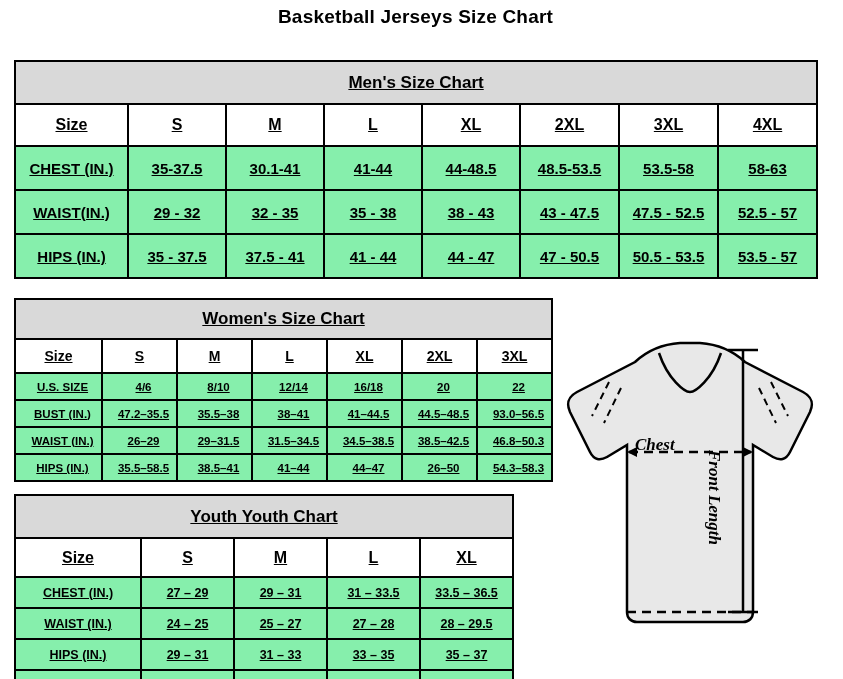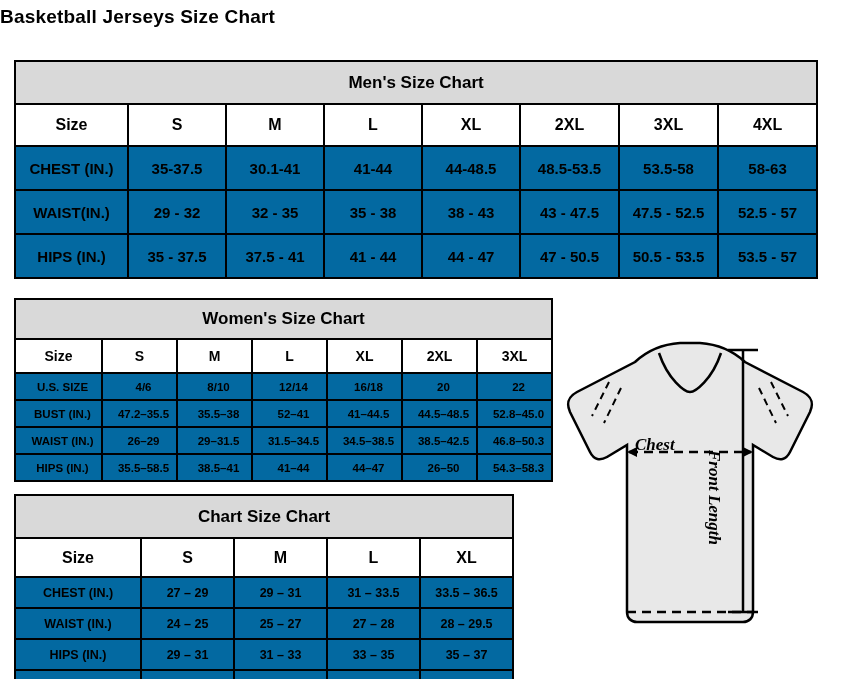--- a/index.html
+++ b/index.html
@@ -13,29 +13,31 @@
     position: relative;
     font-family: "Liberation Sans", sans-serif;
     color: #000000;
     overflow: hidden;
   }
   #page-title {
     position: absolute;
     top: 6px;
     left: 0;
     width: 831px;
+    text-align: center;
     font-size: 19px;
     font-weight: bold;
     letter-spacing: 0.2px;
   }
 
   table.chart {
     border-collapse: collapse;
     table-layout: fixed;
-    background: #0369a1;
+    background: #86efac;
+    text-decoration: underline;
   }
   table.chart td, table.chart th {
     border: 2px solid #000000;
     text-align: center;
     vertical-align: middle;
     font-weight: bold;
     padding: 0;
   }
   .caption-cell {
     background: #d9d9d9;
@@ -206,24 +208,24 @@
       <td>8/10</td>
       <td>12/14</td>
       <td>16/18</td>
       <td>20</td>
       <td>22</td>
     </tr>
     <tr class="body">
       <td class="rowlabel">BUST  (IN.)</td>
       <td>47.2–35.5</td>
       <td>35.5–38</td>
-      <td>52–41</td>
+      <td>38–41</td>
       <td>41–44.5</td>
       <td>44.5–48.5</td>
-      <td>52.8–45.0</td>
+      <td>93.0–56.5</td>
     </tr>
     <tr class="body">
       <td class="rowlabel">WAIST  (IN.)</td>
       <td>26–29</td>
       <td>29–31.5</td>
       <td>31.5–34.5</td>
       <td>34.5–38.5</td>
       <td>38.5–42.5</td>
       <td>46.8–50.3</td>
     </tr>
@@ -242,21 +244,21 @@
 <table class="chart" id="youth-chart">
   <colgroup>
     <col style="width:126px">
     <col style="width:93px">
     <col style="width:93px">
     <col style="width:93px">
     <col style="width:93px">
   </colgroup>
   <tbody>
     <tr>
-      <td class="caption-cell" colspan="5">Chart Size Chart</td>
+      <td class="caption-cell" colspan="5">Youth Youth Chart</td>
     </tr>
     <tr class="hdr">
       <td class="hdr-cell">Size</td>
       <td class="hdr-cell">S</td>
       <td class="hdr-cell">M</td>
       <td class="hdr-cell">L</td>
       <td class="hdr-cell">XL</td>
     </tr>
     <tr class="body">
       <td class="rowlabel">CHEST (IN.)</td>

